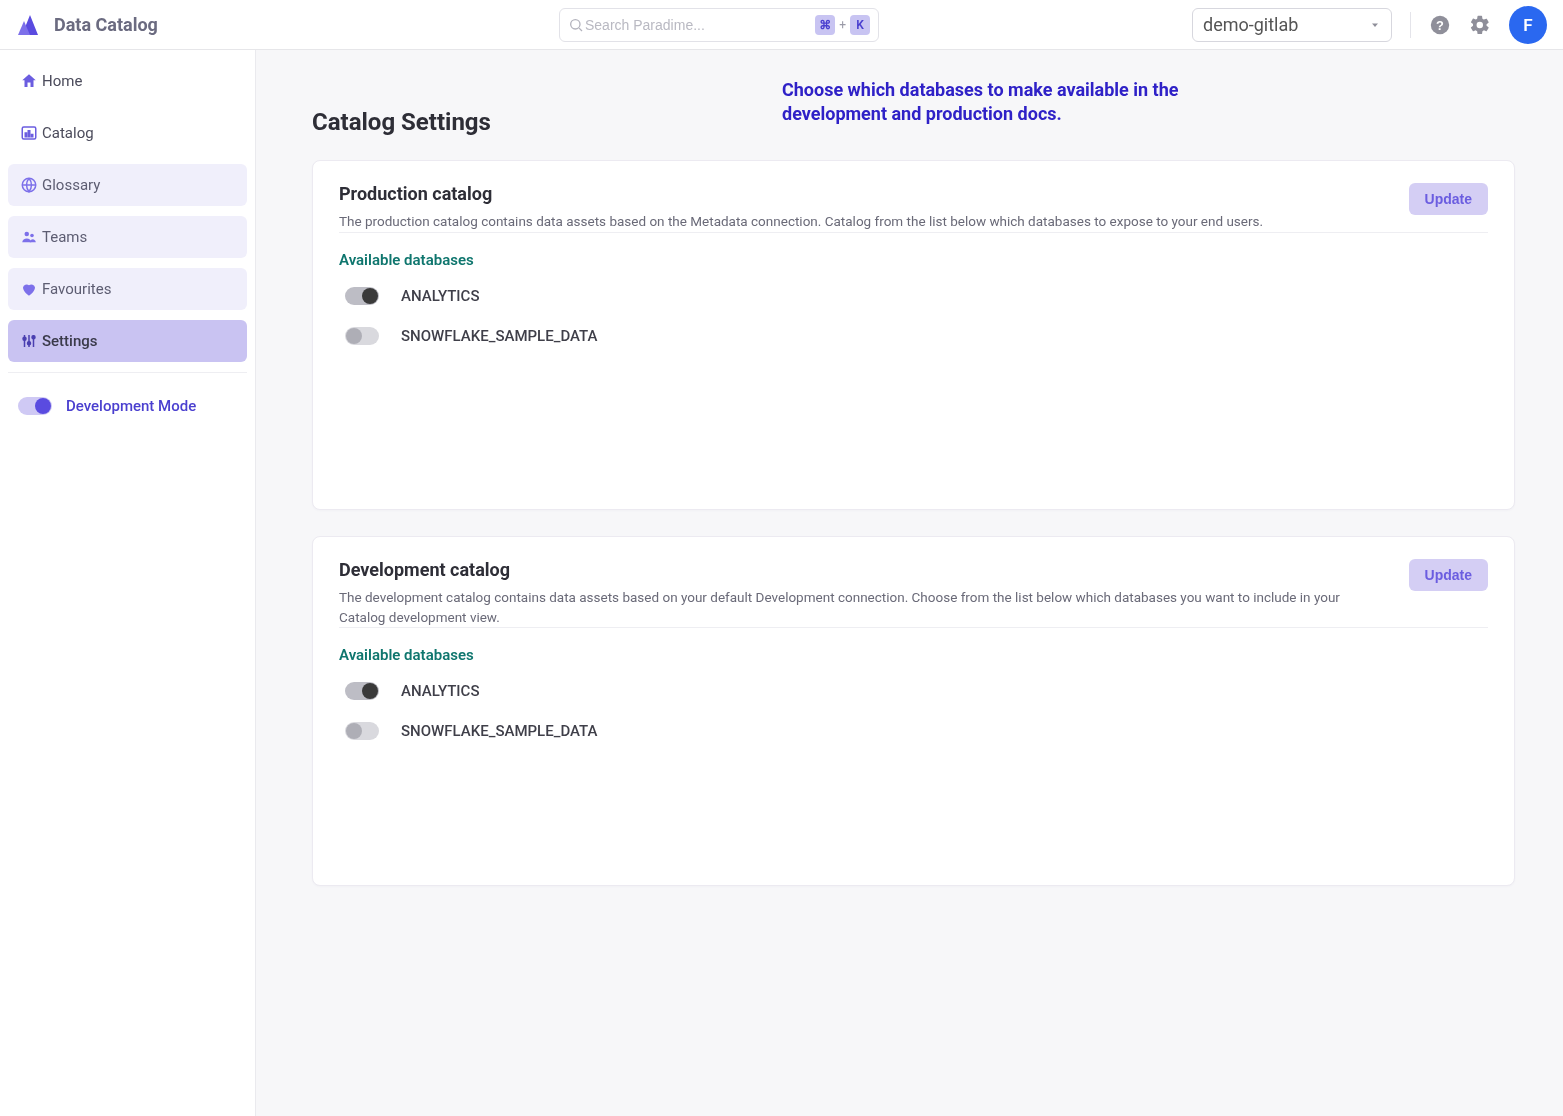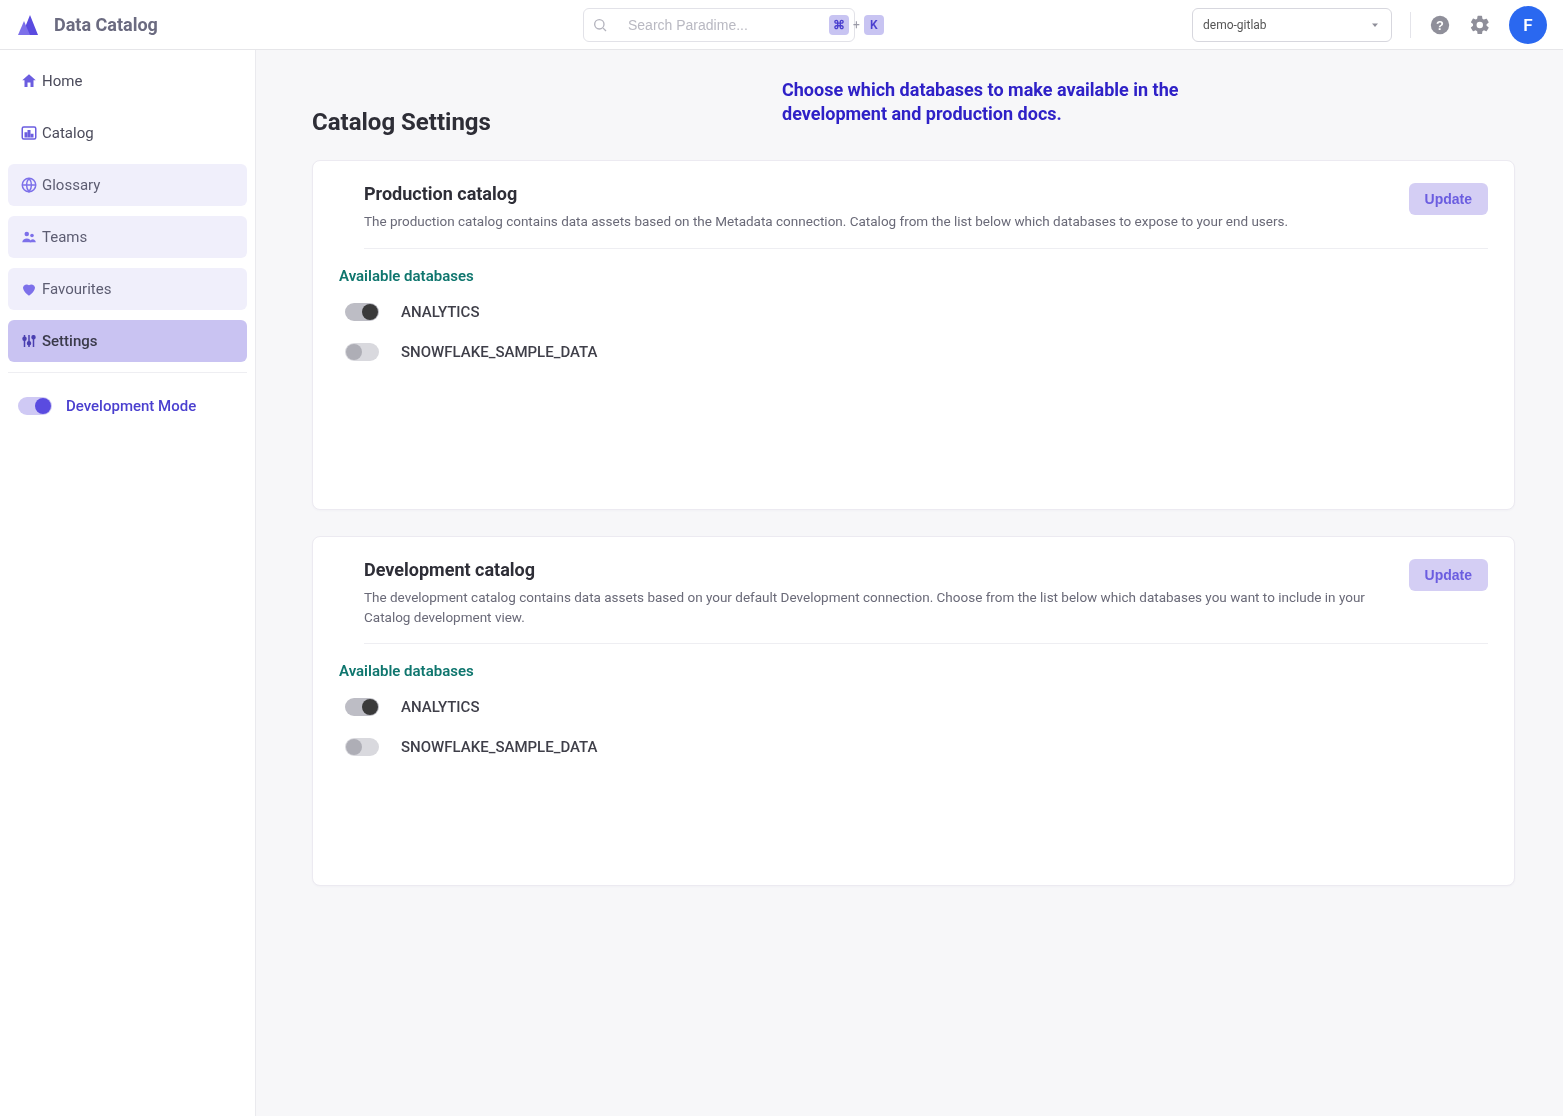--- a/index.html
+++ b/index.html
@@ -35,28 +35,28 @@
     font-weight: 700;
     font-size: 18px;
     color: #6b6b80;
   }
   .header-center {
     flex: 1;
     display: flex;
     justify-content: center;
   }
   .search-box {
-    width: 272px;
+    width: 320px;
     height: 34px;
     border: 1px solid #e2e2e8;
     border-radius: 6px;
     display: flex;
     align-items: center;
     padding: 0 8px;
-    gap: 20px;
+    gap: 1px;
     color: #b3b3bd;
     font-size: 14px;
     background: #fff;
   }
   .search-box input {
     flex: 1;
     border: none;
     outline: none;
     font-size: 14px;
     color: #555;
@@ -81,21 +81,21 @@
   }
   .workspace-select {
     width: 200px;
     height: 34px;
     border: 1px solid #d7d7de;
     border-radius: 6px;
     display: flex;
     align-items: center;
     justify-content: space-between;
     padding: 16px 10px;
-    font-size: 12px;
+    font-size: 18px;
     color: #555;
     background: #fff;
     cursor: pointer;
   }
   .vsep {
     width: 1px; height: 26px; background: #e4e4ea;
   }
   .hdr-icon {
     width: 22px; height: 22px;
     color: #8f8f9a;
@@ -216,23 +216,21 @@
     border: 1px solid #eceaf1;
     border-radius: 8px;
     padding: 22px 26px 26px 26px;
     margin-bottom: 26px;
     min-height: 350px;
     box-shadow: 0 1px 2px rgba(60,50,120,0.03);
   }
   .card-head {
     display:flex; align-items:flex-start; justify-content: space-between; gap: 20px;
     border-bottom: 1px solid #eeeef2;
-    padding-bottom: 16px;
     margin-bottom: 18px;
-    margin-left: 25px;
   }
   .card-title { font-size: 18px; font-weight: 700; color: #2e2e37; margin-bottom: 8px; }
   .card-desc { font-size: 13.5px; color: #6a6a78; line-height: 1.45; max-width: 1020px; }
   .update-btn {
     background: #d4cef4;
     color: #6b5de0;
     border: none;
     border-radius: 6px;
     padding: 8px 16px;
     font-size: 14px;

